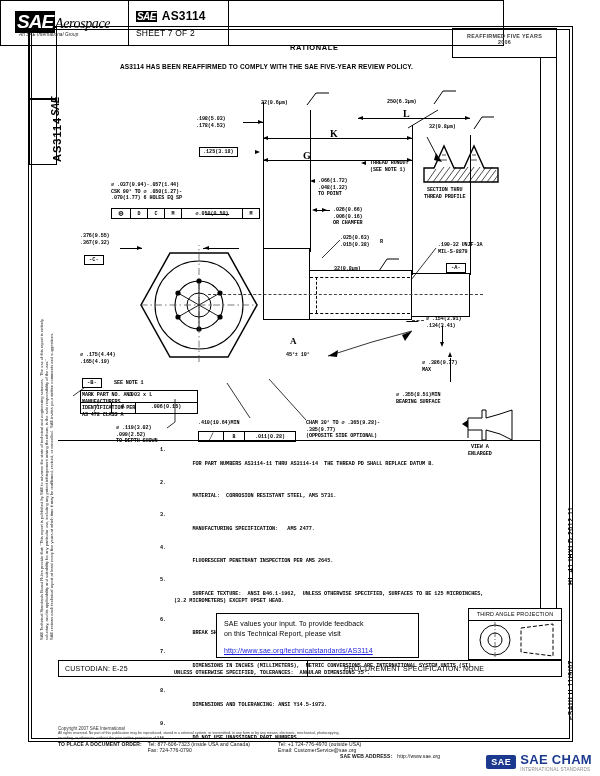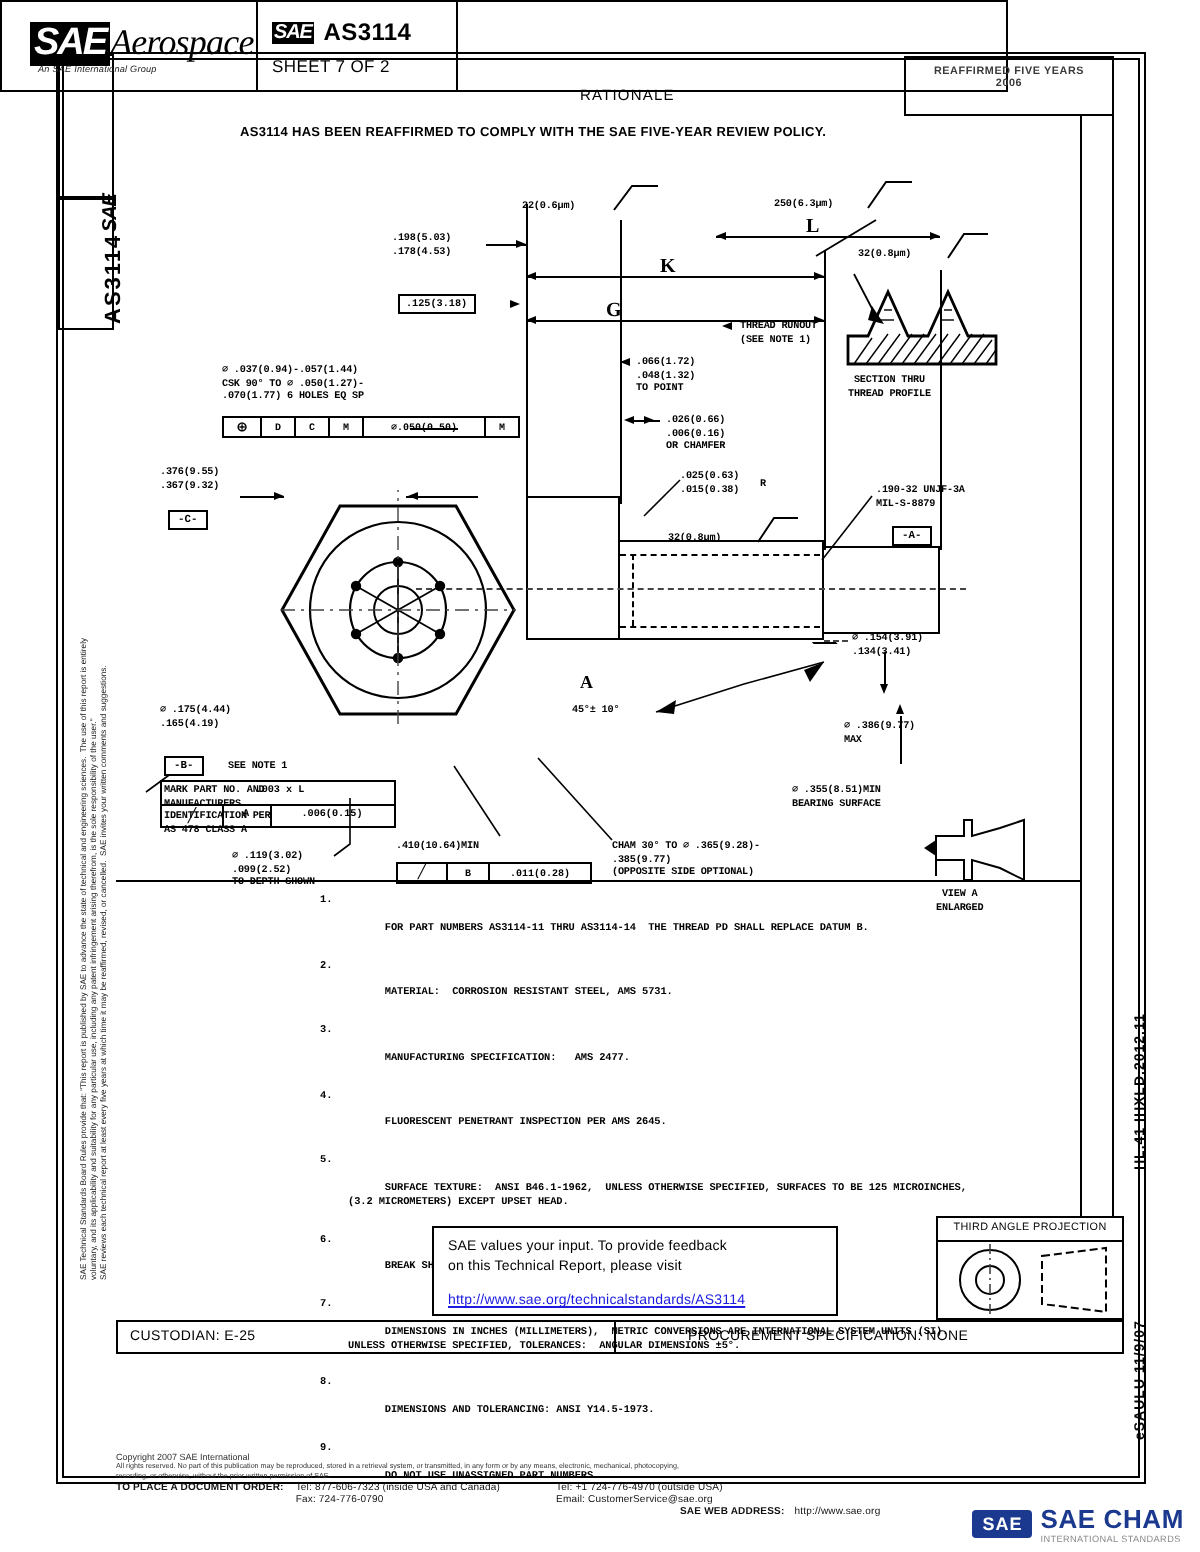--- a/index.html
+++ b/index.html
@@ -12,21 +12,21 @@
   .hl{height:1px;}
   .vl{width:1px;}
   .box{position:absolute;border:1px solid #000;box-sizing:border-box;}
   .ctr{text-align:center;}
 
   
   #frame{position:absolute;left:28px;top:26px;width:545px;height:716px;border:1.6px solid #000;box-sizing:border-box;}
   #frame-inner{position:absolute;left:31px;top:29px;width:539px;height:710px;border:0.8px solid #000;box-sizing:border-box;}
 
   
-  .rat-title{font-size:7.5px;font-weight:normal;letter-spacing:.6px;}
+  .rat-title{font-size:7.5px;font-weight:bold;letter-spacing:.6px;}
   .rat-text{font-size:6.5px;font-weight:bold;letter-spacing:.15px;}
   #rat-box{left:452px;top:28px;width:105px;height:30px;border-left:1.2px solid #000;border-bottom:1.2px solid #000;box-sizing:border-box;}
   .rat-stamp{font-size:5.4px;font-weight:bold;text-align:center;letter-spacing:.3px;color:#3a3a3a;}
 
   
   #tab-top{left:29px;top:27px;width:28px;height:72px;border-right:1.2px solid #000;border-bottom:1.4px solid #000;box-sizing:border-box;}
   #tab-id{left:29px;top:99px;width:28px;height:66px;border-right:1.2px solid #000;border-bottom:1.4px solid #000;box-sizing:border-box;}
   .vtext{position:absolute;transform-origin:0 0;white-space:nowrap;}
   .idtext{font-size:11px;font-weight:bold;letter-spacing:1px;}
 
@@ -71,21 +71,21 @@
 
   
   #tb{left:58px;top:677px;width:504px;height:46px;border:1.4px solid #000;box-sizing:border-box;display:flex;}
   .tb-cell{border-right:1.2px solid #000;box-sizing:border-box;position:relative;}
   .tb-cell:last-child{border-right:none;}
   .as-title{font-size:11.5px;font-weight:bold;letter-spacing:.3px;text-align:center;}
   .as-sub{font-size:5.9px;text-align:center;line-height:1.35;letter-spacing:-.05px;}
   .doc-num{font-size:12px;font-weight:bold;letter-spacing:.2px;}
   .sheet{font-size:8.5px;letter-spacing:.2px;}
   .sae-logo{font-family:"Liberation Sans",sans-serif;font-weight:bold;font-style:italic;font-size:19px;letter-spacing:-1px;}
-  .aero{font-family:"Liberation Serif","DejaVu Serif",serif;font-style:italic;font-size:18px;letter-spacing:-.4px;}
+  .aero{font-family:"Liberation Serif","DejaVu Serif",serif;font-style:italic;font-size:14px;letter-spacing:-.4px;}
   .aero-sub{font-size:4.6px;font-style:italic;color:#222;letter-spacing:.1px;}
   .sae-mini{font-family:"Liberation Sans",sans-serif;font-weight:bold;font-style:italic;font-size:10px;letter-spacing:-.6px;}
 
   
   #footer{position:absolute;left:58px;top:726px;width:430px;}
   .f-cop{font-size:4.5px;color:#333;letter-spacing:0;}
   .f-sm{font-size:3.6px;color:#333;line-height:1.3;letter-spacing:0;}
   .f-b{font-size:5px;font-weight:bold;color:#111;letter-spacing:.1px;}
   .f-n{font-size:5px;color:#111;letter-spacing:.1px;}
 

